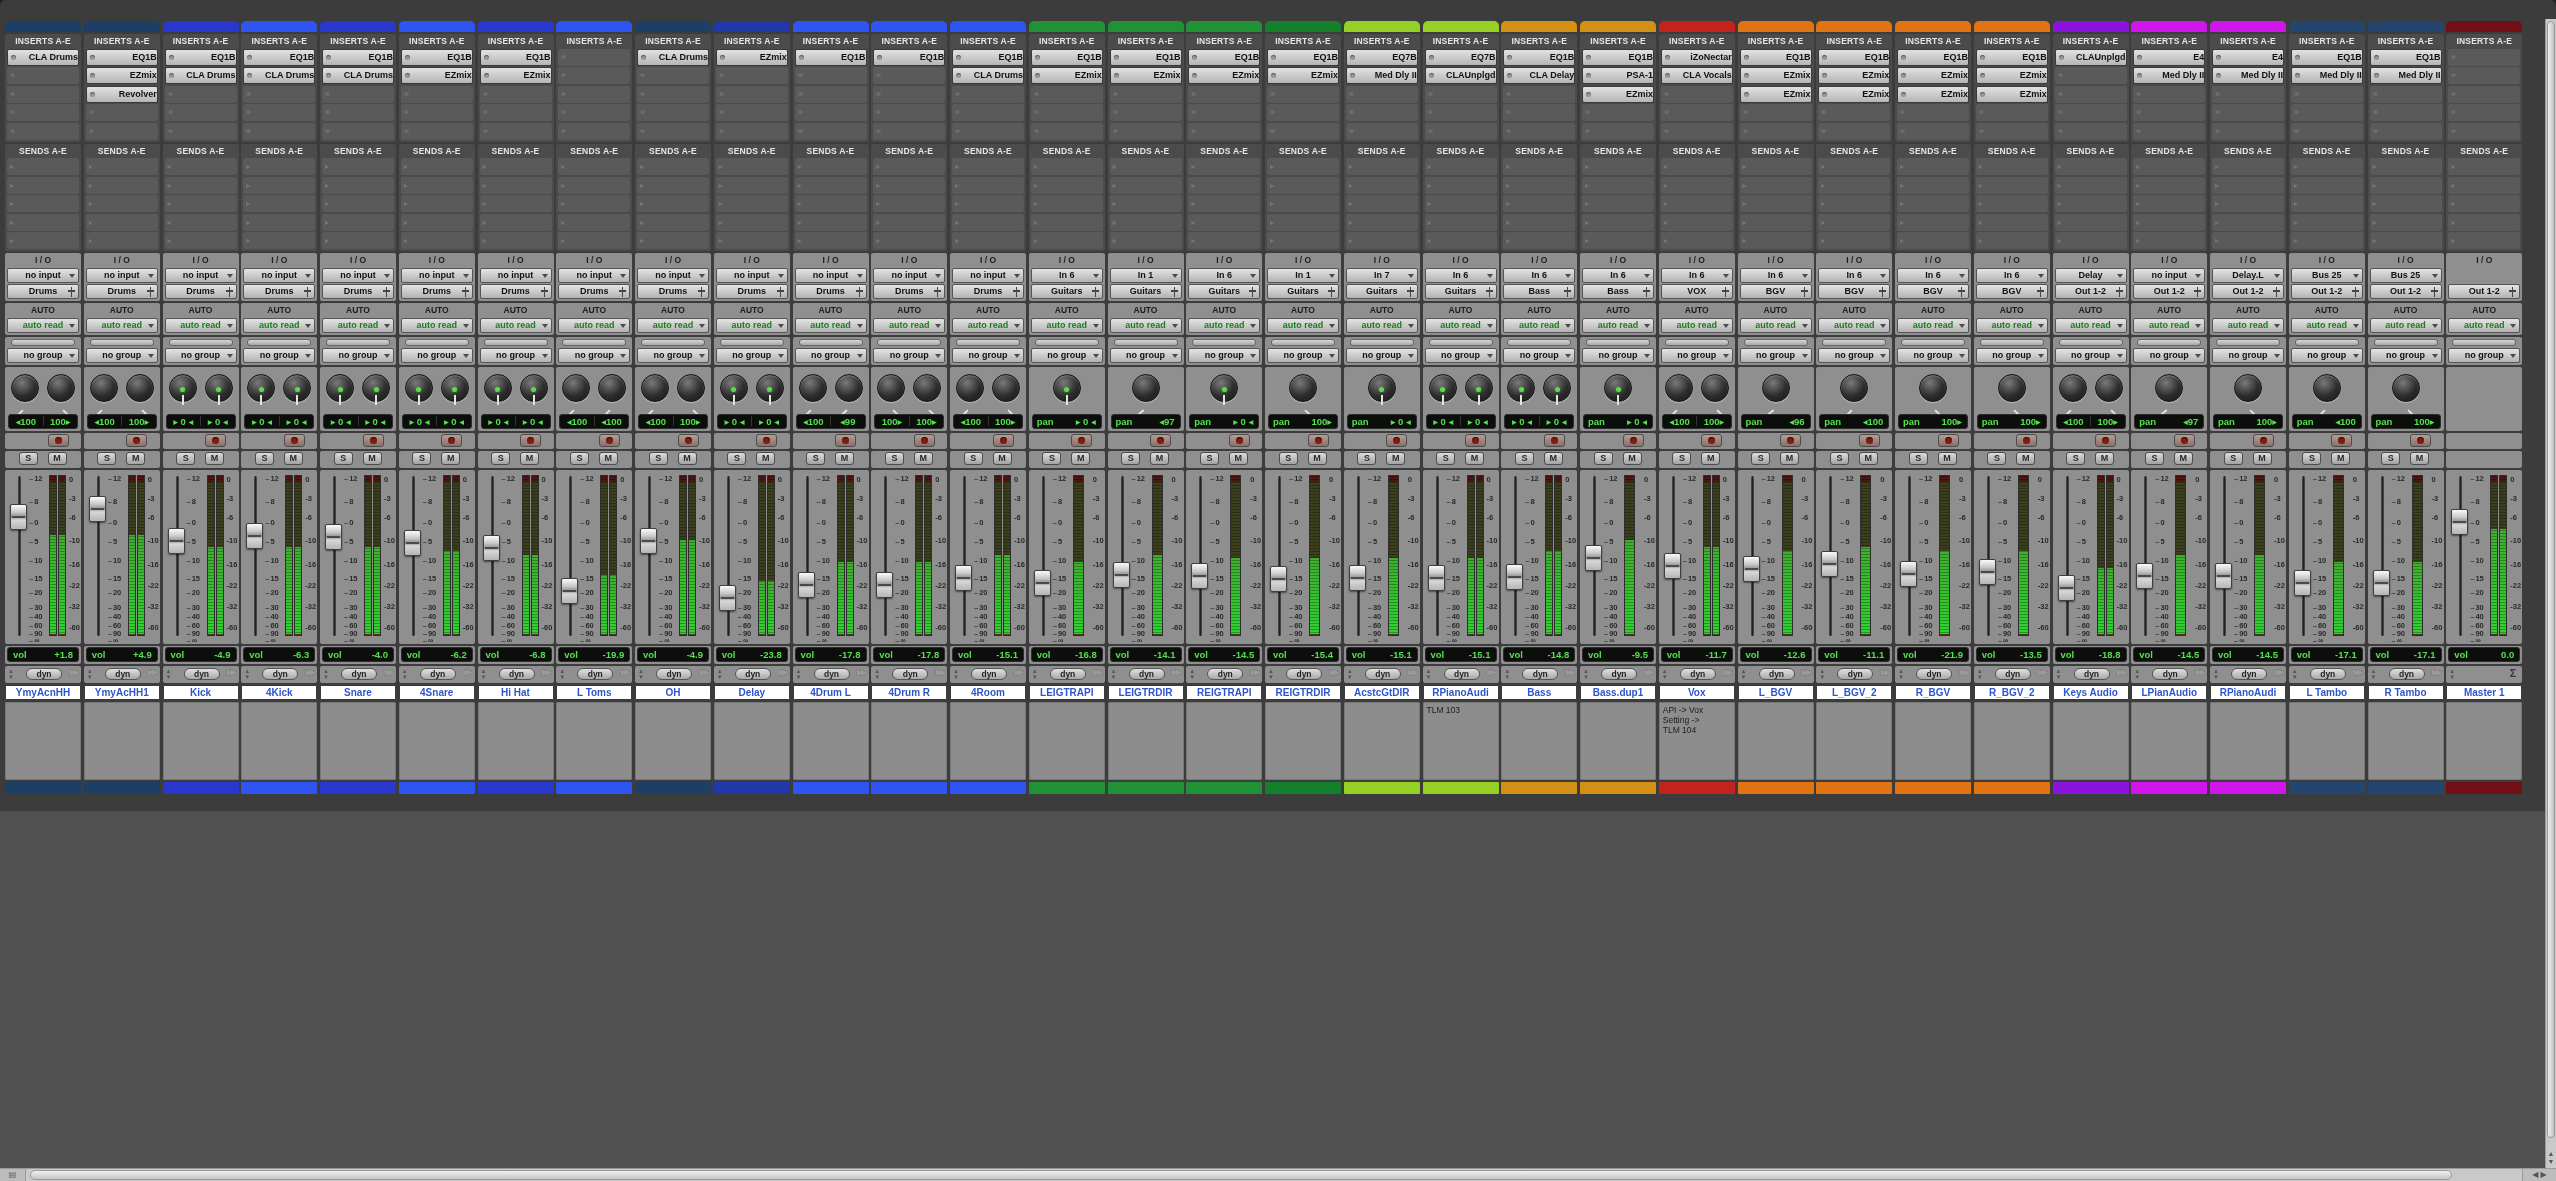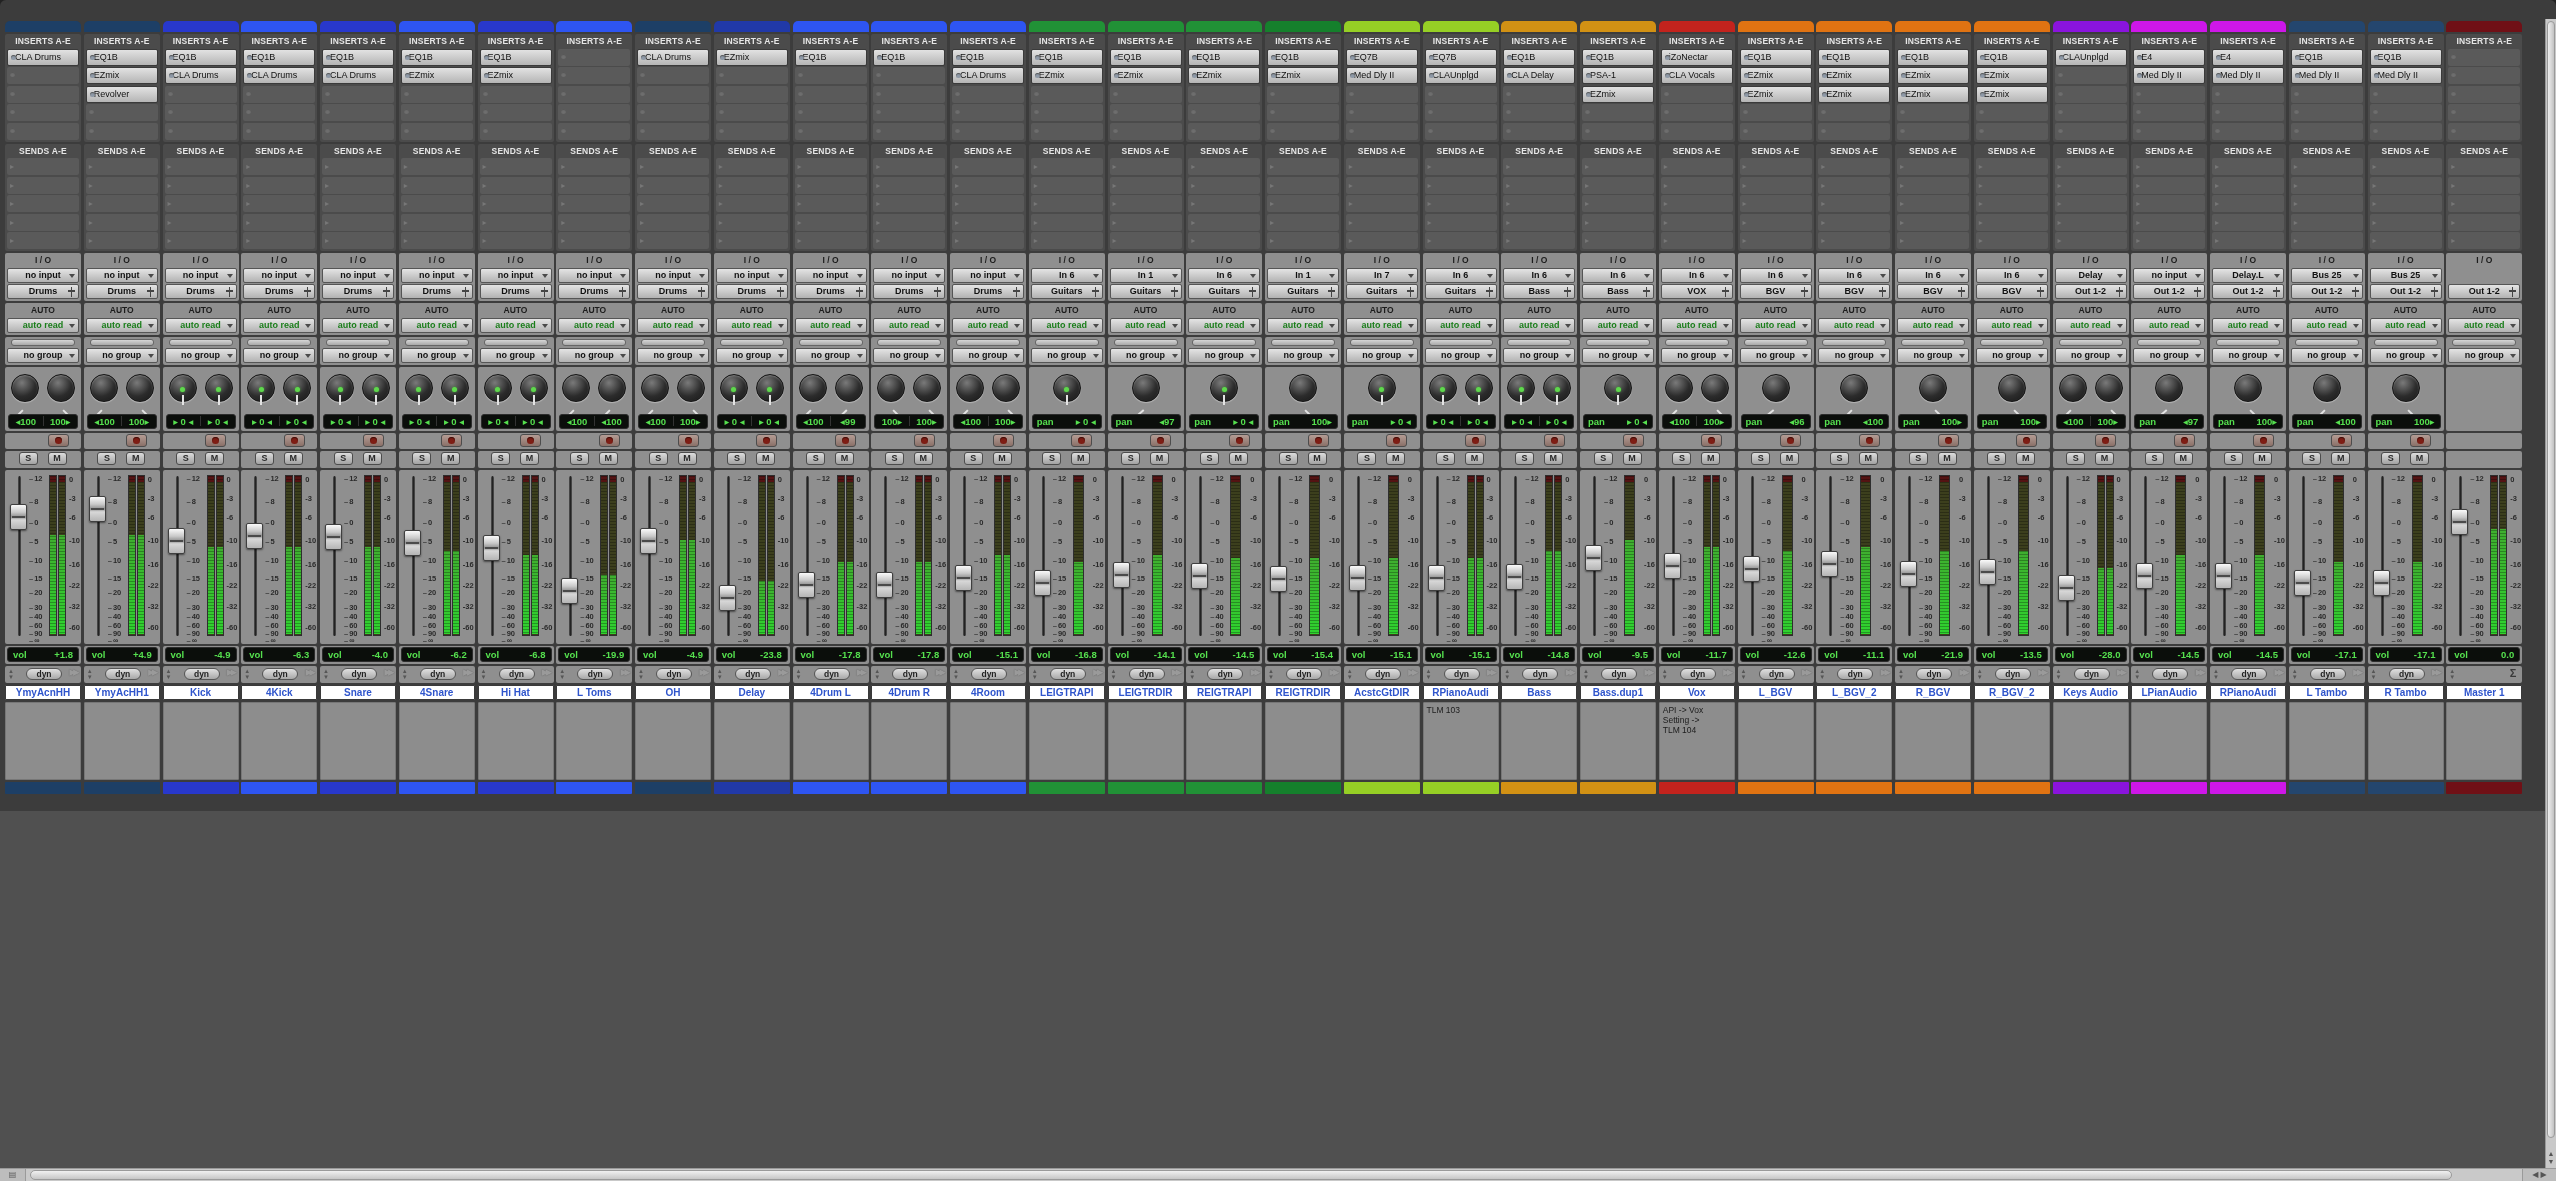--- a/index.html
+++ b/index.html
@@ -22,21 +22,21 @@
 
   .cbar-top{height:11px;border-radius:5px 5px 0 0;}
   .cbar-bot{height:12px;border-radius:1px;}
 
   .dark-sec{background:#4b4b4b;border-radius:2px;padding:1px 2px 2px 2px;}
   .sec-hdr{font-size:8.5px;font-weight:bold;color:#e6e6e6;text-align:center;height:12px;line-height:12px;letter-spacing:.2px;}
   .slot{height:17px;margin-top:1.5px;border-radius:2px;position:relative;background:#5a5a5a;}
   .slot.filled{background:linear-gradient(#e2e2e2,#b5b5b5);border:1px solid #3a3a3a;box-sizing:border-box;}
   .slot .led{position:absolute;left:3px;top:5px;width:5px;height:5px;border-radius:50%;background:#8f9aa8;box-shadow:inset 0 1px 1px #555;}
   .slot.empty .led{background:#6e6e6e;}
-  .slot-label{display:block;text-align:left;font-size:9px;font-weight:normal;color:#111;line-height:15px;padding-left:7px;white-space:nowrap;overflow:hidden;}
+  .slot-label{display:block;text-align:right;font-size:9px;font-weight:bold;color:#111;line-height:15px;padding-left:7px;white-space:nowrap;overflow:hidden;}
   .send-arrow{position:absolute;left:3px;top:4px;font-size:8px;color:#777;line-height:9px;}
 
   .gray-sec{background:#8f8f8f;border-radius:2px;padding:1px 2px 2px 2px;}
   .sec-hdr2{font-size:8.5px;font-weight:bold;color:#1c1c1c;text-align:center;height:12px;line-height:12px;}
   .pbtn{height:15px;margin-top:1.5px;border-radius:2px;background:linear-gradient(#e4e4e4,#b2b2b2);border:1px solid #555;box-sizing:border-box;position:relative;font-size:9px;font-weight:bold;color:#111;text-align:center;line-height:13px;white-space:nowrap;overflow:hidden;}
   .tri{position:absolute;right:3px;top:5px;width:0;height:0;border-left:3px solid transparent;border-right:3px solid transparent;border-top:4px solid #4a4a4a;}
   .mfad{position:absolute;right:3px;top:2px;width:7px;height:10px;background:linear-gradient(#444,#444) 3px 0/1px 100% no-repeat,linear-gradient(#444,#444) 0 3px/7px 2px no-repeat;}
   .auto-txt{color:#1b7e1b;}
 
   .grp-bar{height:5px;margin:1px 4px 2px 4px;border-radius:3px;background:linear-gradient(#d6d6d6,#a8a8a8);border:1px solid #666;}
@@ -3627,21 +3627,21 @@
             <div class="msl" style="top: calc(25% + 1px);">-6</div>
             <div class="msl" style="top: calc(38% + 1px);">-10</div>
             <div class="msl" style="top: calc(52% + 1px);">-16</div>
             <div class="msl" style="top: calc(64% + 1px);">-22</div>
             <div class="msl" style="top: calc(76% + 1px);">-32</div>
             <div class="msl" style="top: calc(88% + 1px);">-60</div>
           </div>
           <div class="vol-row sec">
             <div class="vol-lcd">
               <span>vol</span>
-              <span>-28.0</span>
+              <span>-18.8</span>
             </div>
           </div>
           <div class="dyn-row sec">
             <div class="updown">▲<br>▼</div>
             <div class="dyn-pill">dyn</div>
             <div class="fwd">▶▶</div>
           </div>
           <div class="name-row">Keys Audio</div>
           <div class="comments"></div>
           <div class="cbar-bot" style="background: rgb(138, 20, 221);"></div>

